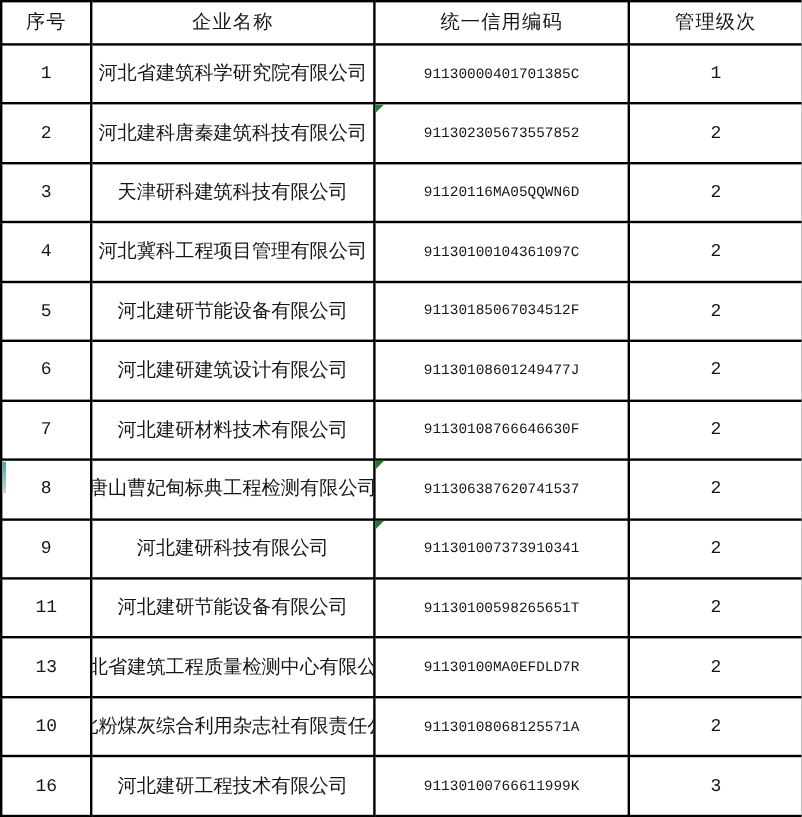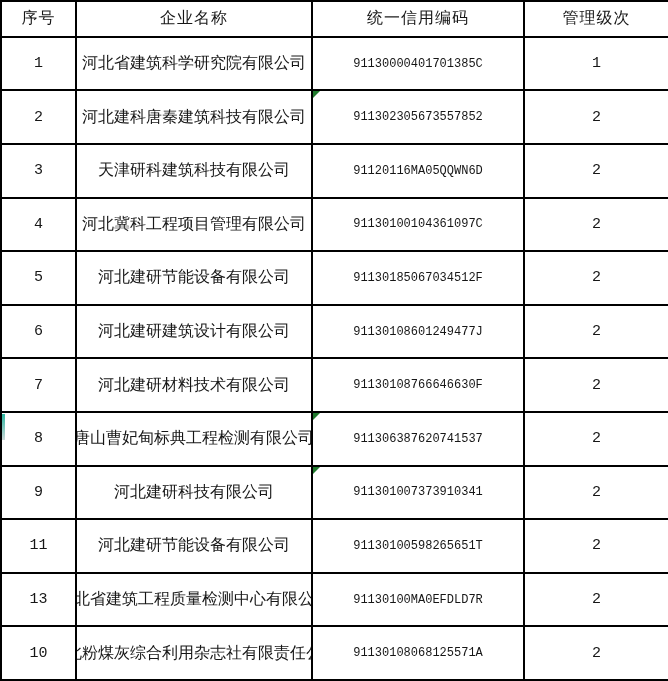--- a/index.html
+++ b/index.html
@@ -165,14 +165,22 @@
       <td class="c-level">2</td>
     </tr>
     <tr>
       <td class="c-seq">10</td>
       <td class="c-name">
           <div class="nm">河北粉煤灰综合利用杂志社有限责任公司</div>
         </td>
       <td class="c-code"><span>91130108068125571A</span></td>
       <td class="c-level">2</td>
     </tr>
+    <tr>
+      <td class="c-seq">16</td>
+      <td class="c-name">
+          <div class="nm">河北建研工程技术有限公司</div>
+        </td>
+      <td class="c-code"><span>91130100766611999K</span></td>
+      <td class="c-level">3</td>
+    </tr>
   </tbody>
 </table>
 
 </body></html>

